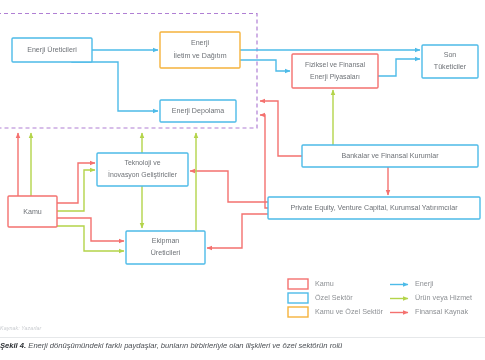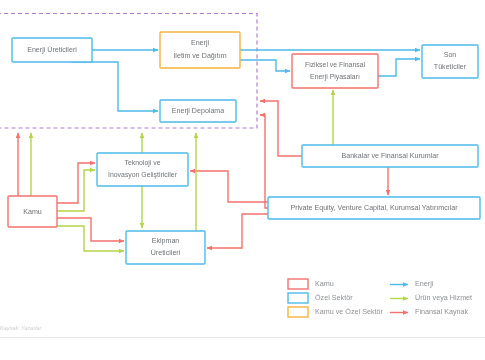--- a/index.html
+++ b/index.html
@@ -223,14 +223,15 @@
       </g>
       <g>
         <path class="flow flow-finance" marker-end="url(#ah-finance)" d="M 390 312.5 L 408 312.5"></path>
         <text class="legend-text" x="415" y="312.5">Finansal Kaynak</text>
       </g>
     </g>
   </svg>
 
   <div class="source-text">Kaynak: Yazarlar</div>
   <div class="hairline"></div>
+  <div class="caption"><span class="cap-num">Şekil 4.</span> <span>Enerji dönüşümündeki farklı paydaşlar, bunların birbirleriyle olan ilişkileri ve özel sektörün rolü</span></div>
 
 </div>
 
 </body></html>

